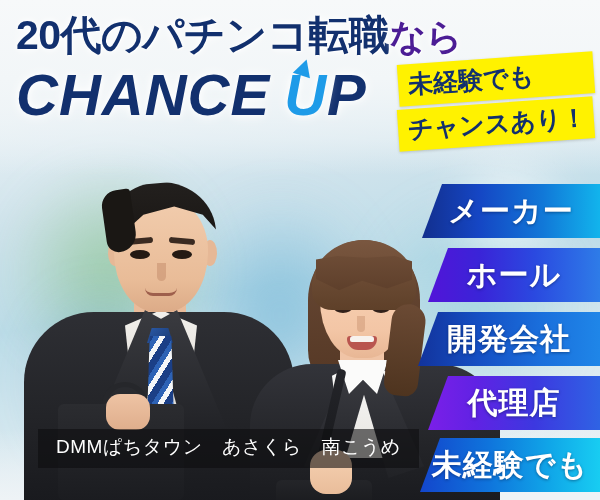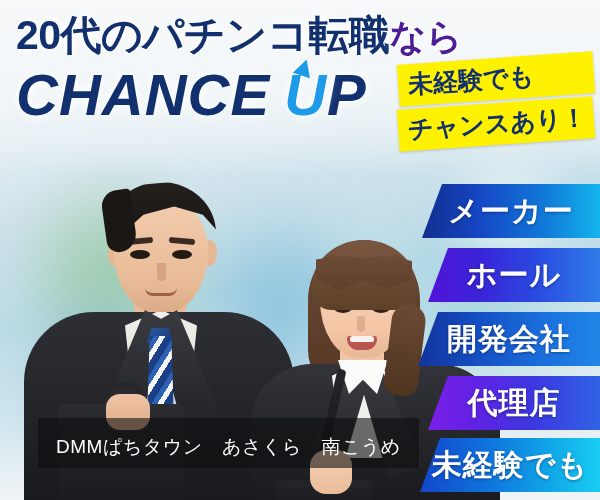--- a/index.html
+++ b/index.html
@@ -411,21 +411,21 @@
     background: linear-gradient(90deg, #12339c 0%, #1550c4 34%, #1a6fdc 68%, #1f86e8 100%); }
   .cat-3 { top: 376px; left: 428px; width: 172px;
     background: linear-gradient(90deg, #7b1fe8 0%, #6022e4 28%, #3c38e0 62%, #2f63e4 100%); }
   .cat-4 { top: 438px; left: 420px; width: 180px;
     background: linear-gradient(90deg, #1346cc 0%, #0f74dc 38%, #10a6e8 72%, #18cdf2 100%); }
 
   
   .credit-bar {
     position: absolute;
     left: 38px; bottom: 32px;
-    padding: 16px 18px 8px 18px;
+    padding: 5px 18px 8px 18px;
     background: rgba(12,12,14,0.58);
     margin-top: 33px;
   }
   .credit-text {
     color: #ffffff;
     font-size: 19px;
     font-weight: 400;
     letter-spacing: 0.5px;
     white-space: nowrap;
   }

